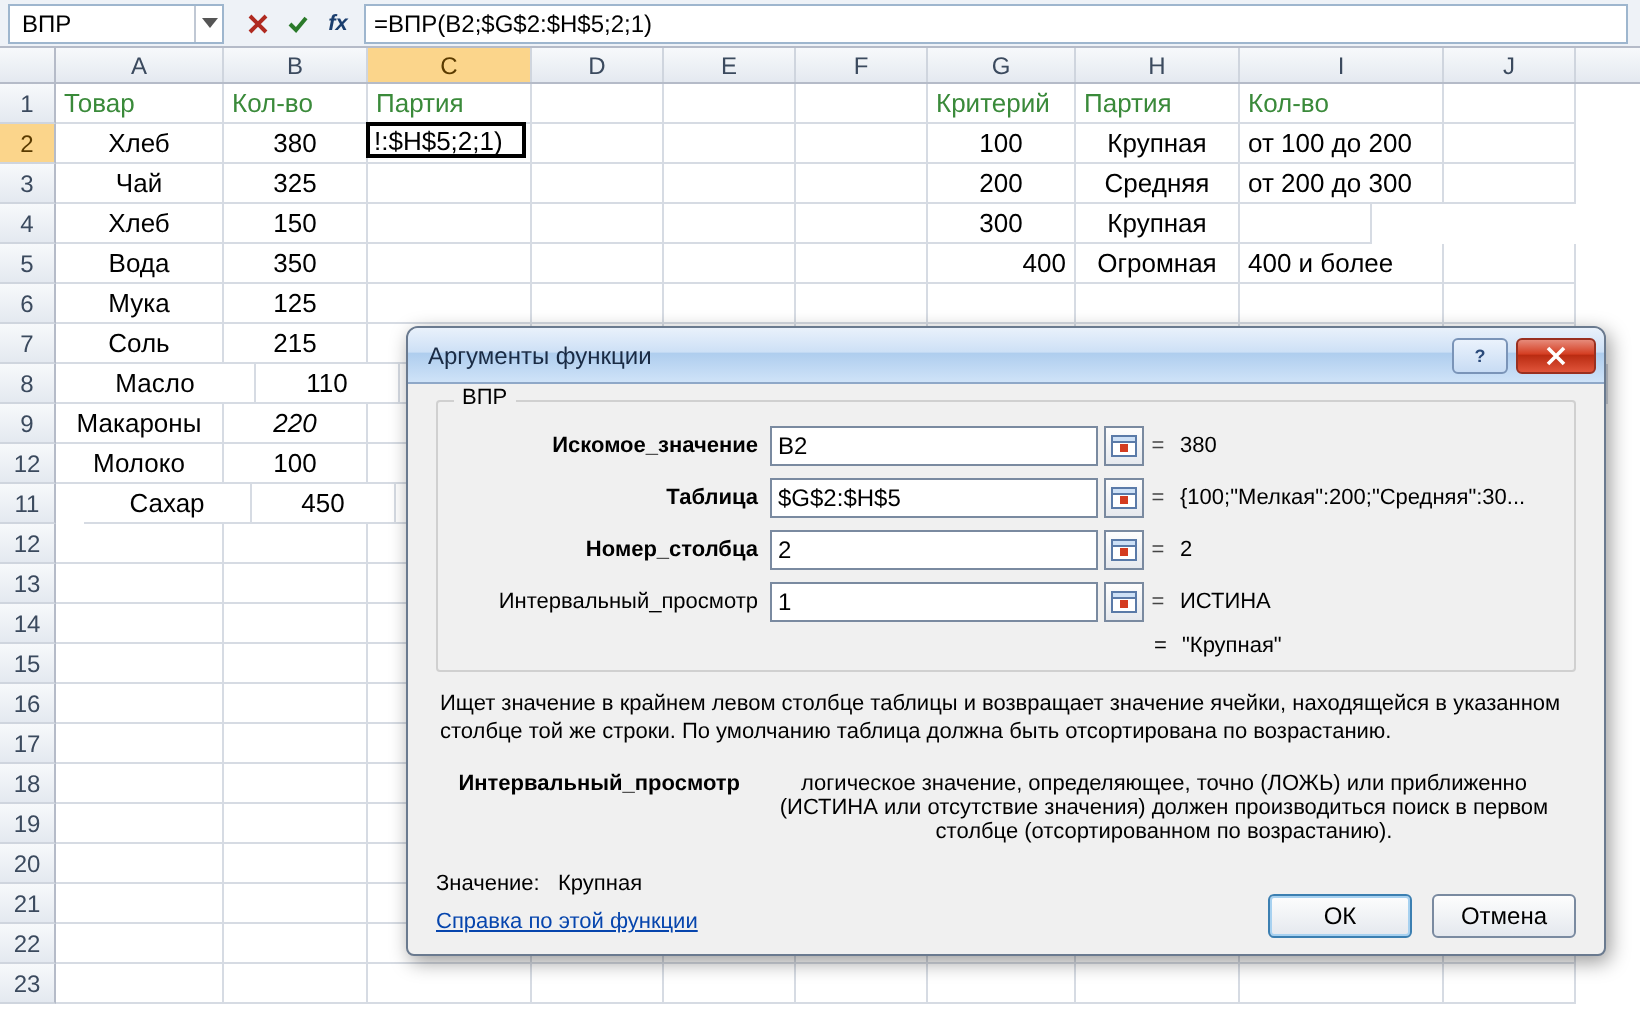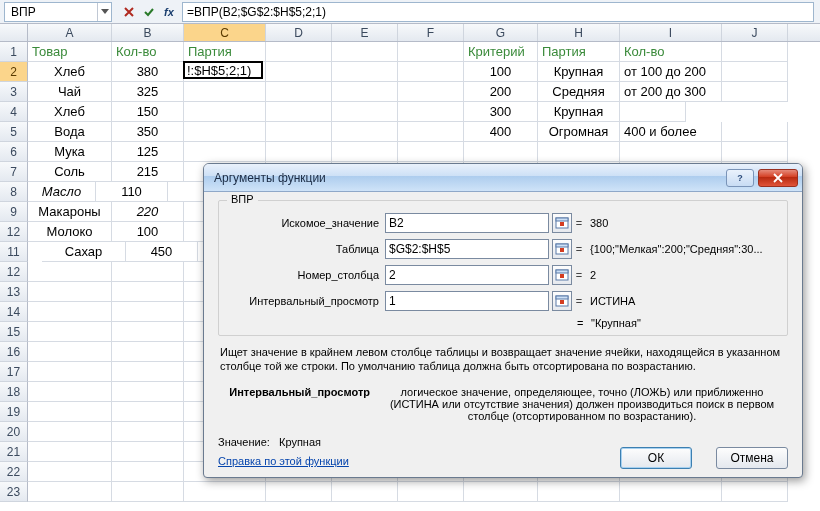--- a/index.html
+++ b/index.html
@@ -40,37 +40,37 @@
 .titlebar .win-btns { display: flex; gap: 4px; }
 .win-btn { width: 28px; height: 18px; border-radius: 3px; display: flex; align-items: center; justify-content: center; border: 1px solid #7a94b8; background: linear-gradient(#eaf2fc,#c8dcf4); }
 .win-btn.close { width: 40px; background: linear-gradient(#e68a7a,#d43c20 45%,#b82a10 46%,#e0543a); border-color: #9a3020; }
 .win-btn svg { width: 10px; height: 10px; }
 
 .dlg-body { padding: 8px 14px 6px 14px; font-size: 11px; color: #000; position: relative; height: calc(100% - 28px); }
 .fn-box { border: 1px solid #d0d0d0; border-radius: 2px; position: relative; padding: 10px 8px 6px 8px; margin-bottom: 6px; }
 .fn-box .legend { position: absolute; top: -8px; left: 8px; background: #f0f0f0; padding: 0 4px; font-size: 11px; }
 .arg-row { display: flex; align-items: center; height: 24px; margin-bottom: 2px; }
 .arg-label { width: 158px; text-align: right; padding-right: 6px; }
-.arg-label.bold { font-weight: normal; }
+.arg-label.bold { font-weight: bold; }
 .arg-input { width: 164px; height: 20px; border: 1px solid #7a8aa0; background: #fff; padding: 0 3px; font-size: 12px; display: flex; align-items: center; }
 .ref-btn { width: 20px; height: 20px; margin-left: 3px; border: 1px solid #7a8aa0; background: linear-gradient(#fdfdfd,#e6e9ee); display: flex; align-items: center; justify-content: center; }
 .ref-btn svg { width: 14px; height: 12px; }
 .eq { width: 14px; text-align: center; color: #444; }
 .arg-result { flex: 1; color: #000; padding-left: 4px; white-space: nowrap; overflow: hidden; }
 .fn-result-row { display: flex; justify-content: flex-end; padding-right: 8px; margin-top: 4px; }
 .fn-result-row .eq2 { width: 14px; }
 .fn-result-row .res { width: 180px; }
 
 .desc { padding: 4px 2px; line-height: 1.25; color: #000; }
 .desc-arg { display: flex; margin-top: 8px; }
 .desc-arg .lbl { width: 158px; text-align: right; font-weight: bold; padding-right: 6px; }
 .desc-arg .txt { flex: 1; text-align: center; }
 .value-row { margin-top: 14px; }
 .help-link { color: #0645ad; text-decoration: underline; cursor: pointer; font-size: 11px; }
-.dlg-btns { position: absolute; right: 14px; bottom: 8px; display: flex; gap: 24px; }
+.dlg-btns { position: absolute; right: 14px; bottom: 8px; display: flex; gap: 10px; }
 .dlg-btn { width: 72px; height: 22px; border: 1px solid #7a8aa0; border-radius: 3px; background: linear-gradient(#fdfdfd,#e4e8ee); font-size: 12px; display: flex; align-items: center; justify-content: center; }
 .dlg-btn.default { border: 1px solid #3c7fb1; box-shadow: 0 0 0 1px #a7d1f0 inset; }
 .bottom-row { position: absolute; left: 14px; bottom: 10px; }
 
 .tri-down { width: 0; height: 0; border-left: 4px solid transparent; border-right: 4px solid transparent; border-top: 5px solid #555; }
 </style>
 </head>
 <body>
 
 <div class="formula-bar">
@@ -189,21 +189,21 @@
           <div class="cell center" style="width: 82px;">Крупная</div>
           <div class="cell" style="width: 66px;"></div>
         </div>
         <div class="row">
           <div class="cell center" style="width: 84px;">Вода</div>
           <div class="cell center" style="width: 72px;">350</div>
           <div class="cell" style="width: 82px;"></div>
           <div class="cell" style="width: 66px;"></div>
           <div class="cell" style="width: 66px;"></div>
           <div class="cell" style="width: 66px;"></div>
-          <div class="cell center" style="width: 74px;">400</div>
+          <div class="cell center" style="width: 74px; text-align: right;">400</div>
           <div class="cell center" style="width: 82px;">Огромная</div>
           <div class="cell" style="width: 102px;">400 и более</div>
           <div class="cell" style="width: 66px;"></div>
         </div>
         <div class="row">
           <div class="cell center" style="width: 84px;">Мука</div>
           <div class="cell center" style="width: 72px;">125</div>
           <div class="cell" style="width: 82px;"></div>
           <div class="cell" style="width: 66px;"></div>
           <div class="cell" style="width: 66px;"></div>
@@ -219,21 +219,21 @@
           <div class="cell" style="width: 82px;"></div>
           <div class="cell" style="width: 66px;"></div>
           <div class="cell" style="width: 66px;"></div>
           <div class="cell" style="width: 66px;"></div>
           <div class="cell" style="width: 74px;"></div>
           <div class="cell" style="width: 82px;"></div>
           <div class="cell" style="width: 102px;"></div>
           <div class="cell" style="width: 66px;"></div>
         </div>
         <div class="row">
-          <div class="cell center" style="width: 68px; font-style: italic;">Масло</div>
+          <div class="cell center" style="width: 100px;">Масло</div>
           <div class="cell center" style="width: 72px;">110</div>
           <div class="cell" style="width: 82px;"></div>
           <div class="cell" style="width: 66px;"></div>
           <div class="cell" style="width: 66px;"></div>
           <div class="cell" style="width: 66px;"></div>
           <div class="cell" style="width: 74px;"></div>
           <div class="cell" style="width: 82px;"></div>
           <div class="cell" style="width: 102px;"></div>
           <div class="cell" style="width: 66px;"></div>
         </div>

